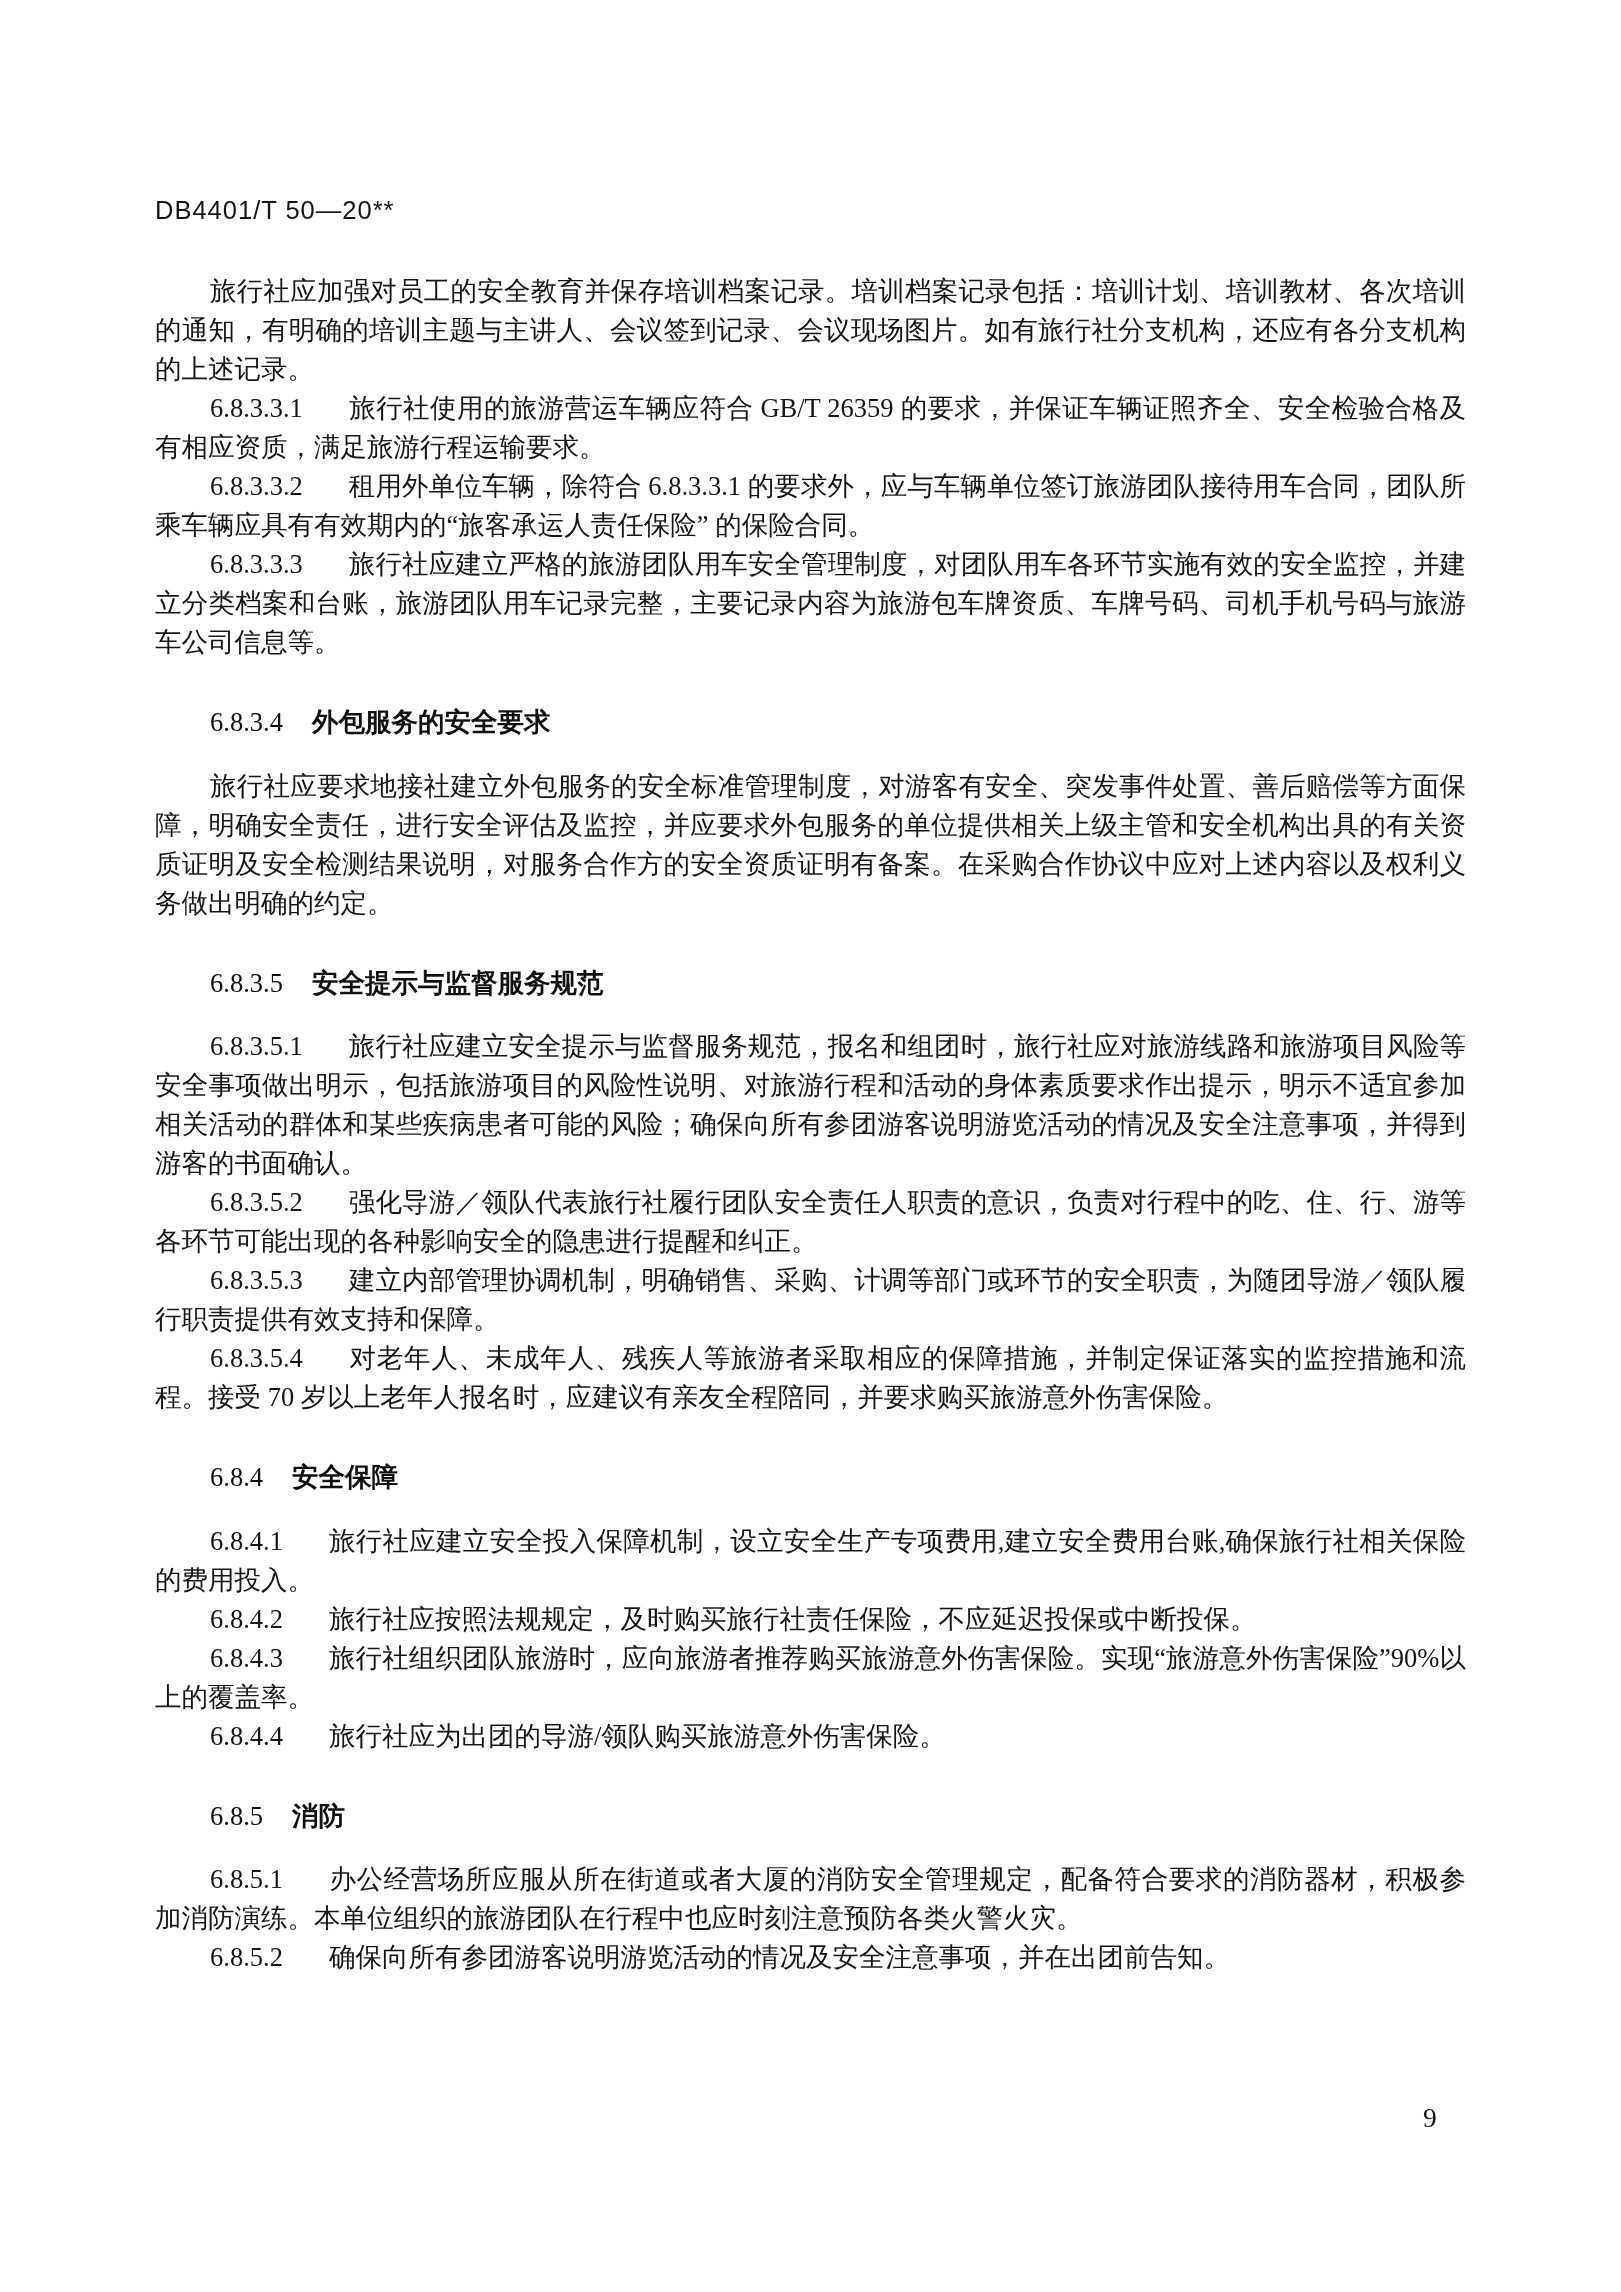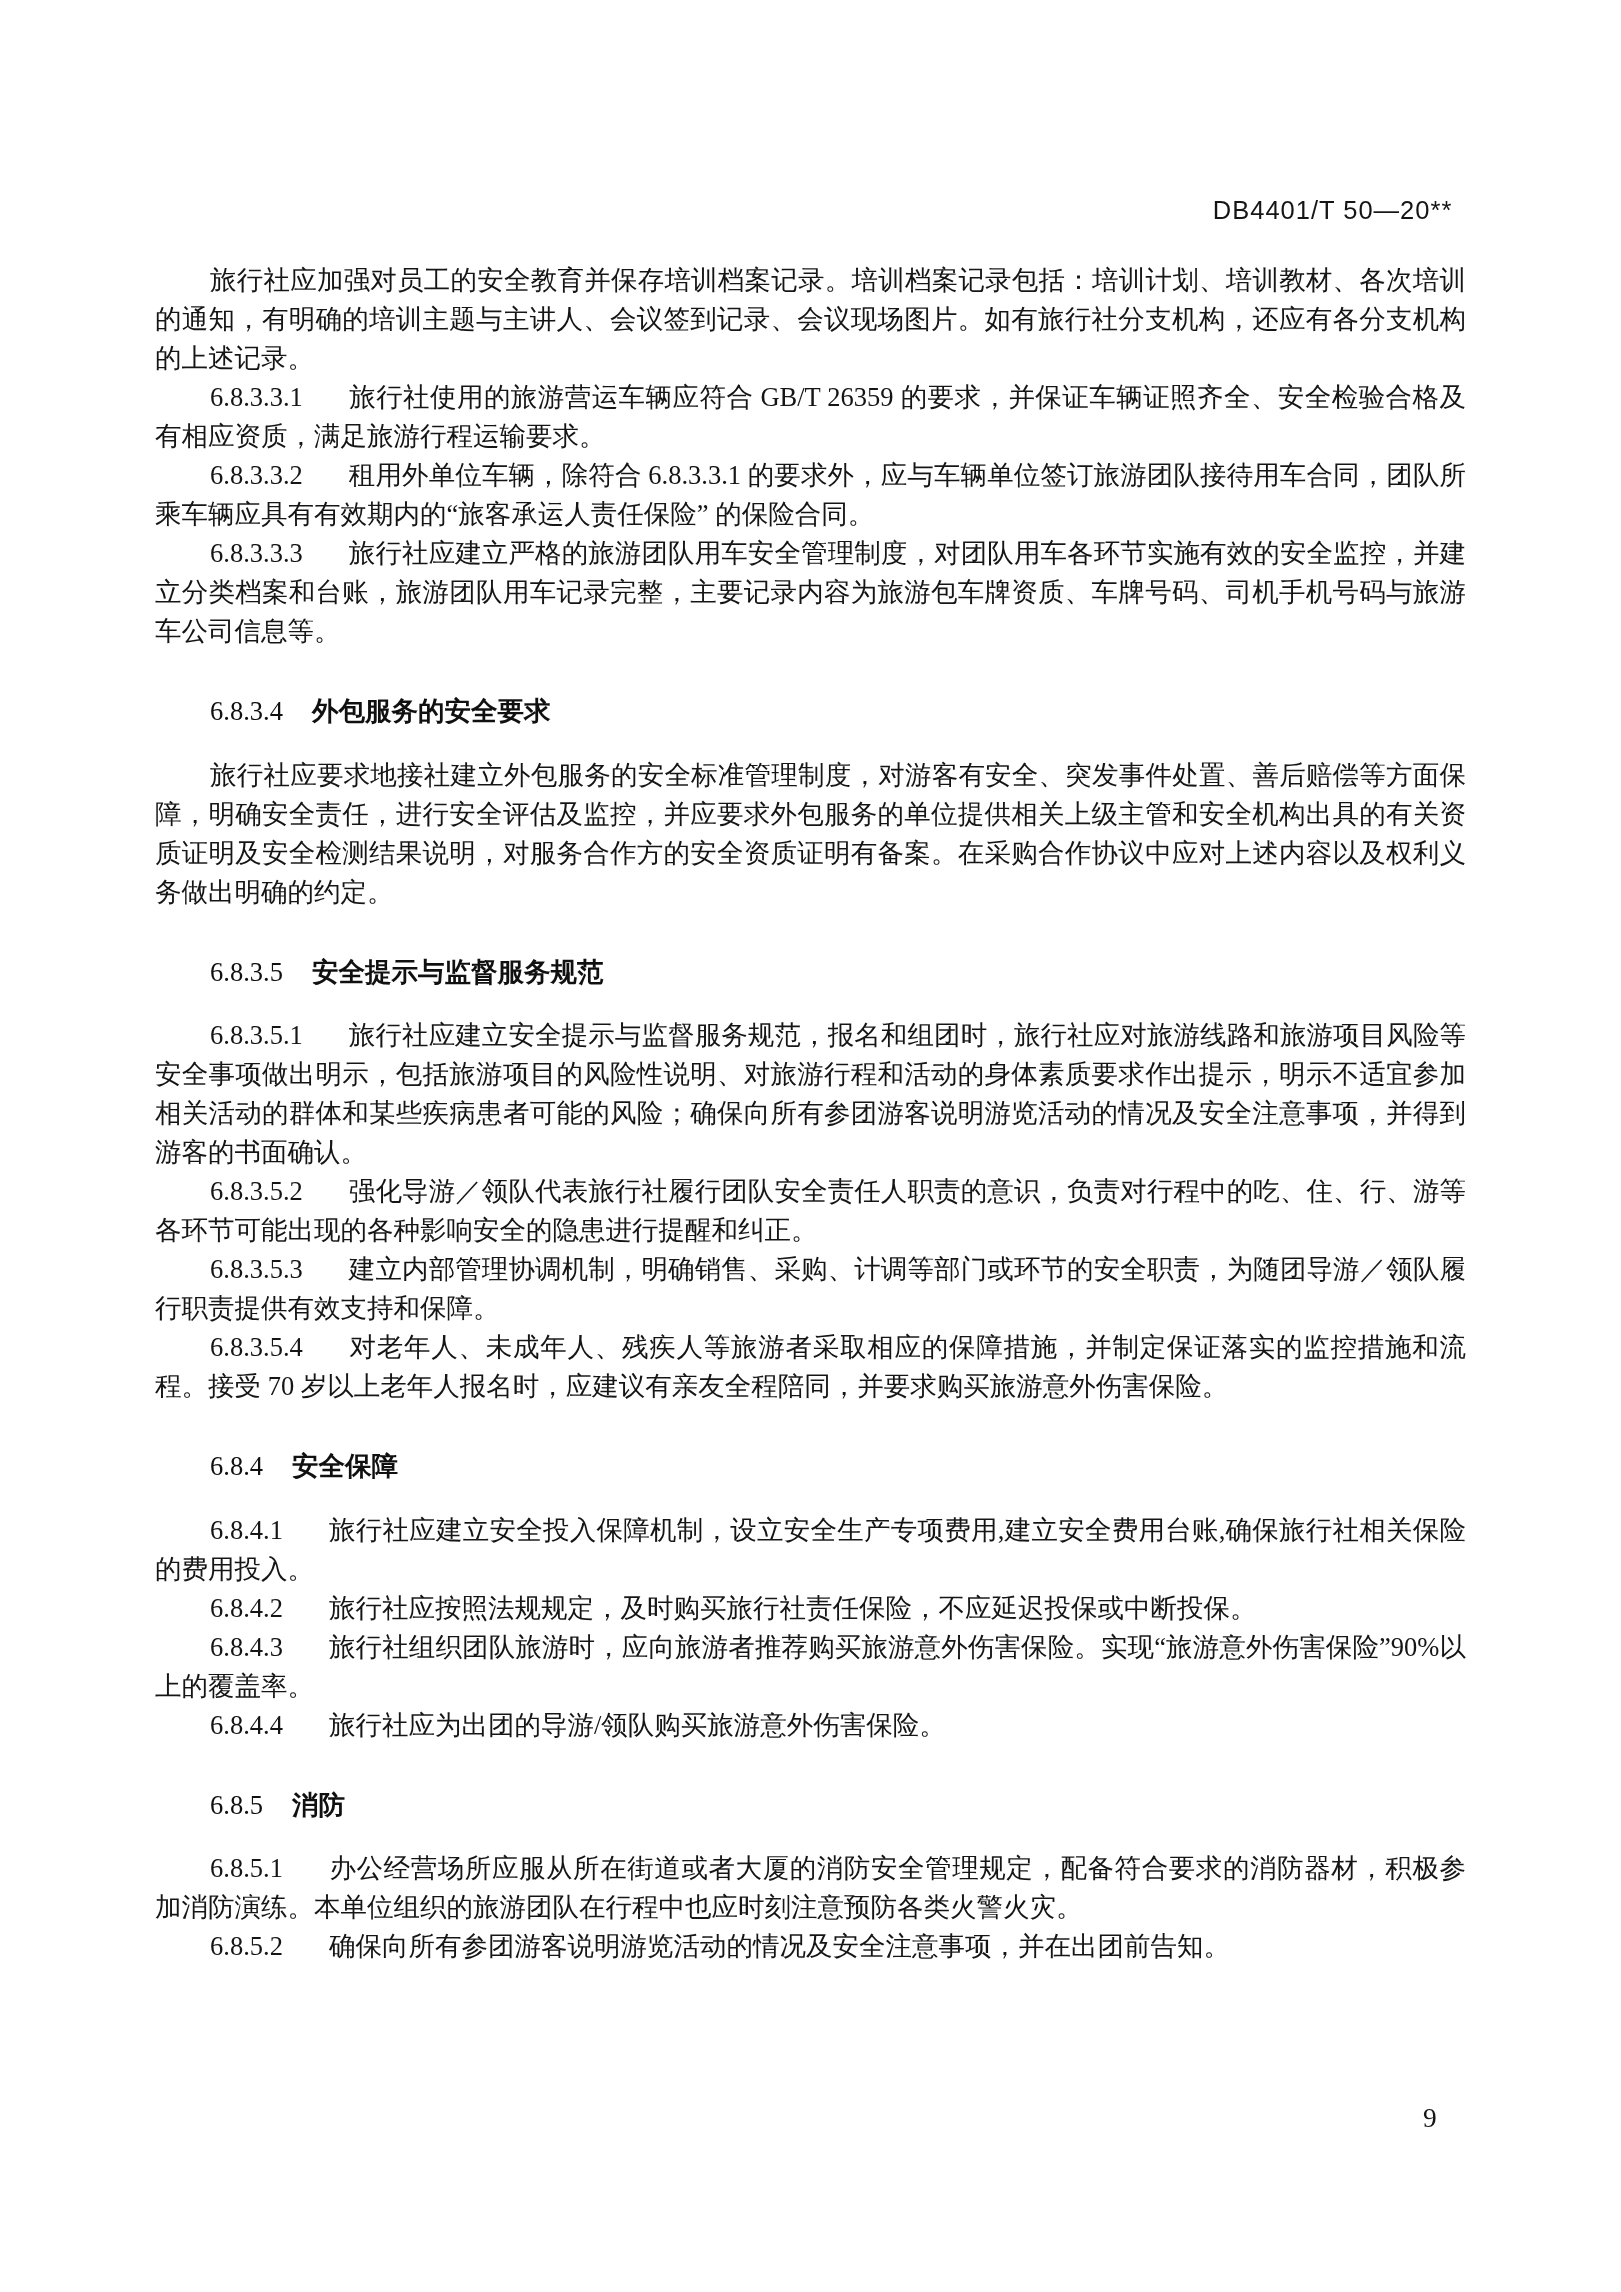--- a/index.html
+++ b/index.html
@@ -10,33 +10,33 @@
     background:#ffffff;
     color:#111111;
     font-family:"Liberation Serif","DejaVu Serif",serif;
     overflow:hidden;
   }
   .doc-code {
     position:absolute;
     top:196px;
     left:155px;
     width:1311px;
-    text-align:right;
+    text-align:left;
     padding-right:13.7px;
     box-sizing:border-box;
     font-family:"Liberation Sans","DejaVu Sans",sans-serif;
     font-size:25.5px;
     letter-spacing:1px;
     color:#151515;
     white-space:nowrap;
   }
   .content {
     position:absolute;
     left:155px;
-    top:261px;
+    top:272px;
     width:1311px;
   }
   .para {
     margin:0;
     font-size:26.5px;
     line-height:39px;
     text-align:justify;
     text-indent:55px;
     color:#151515;
   }

